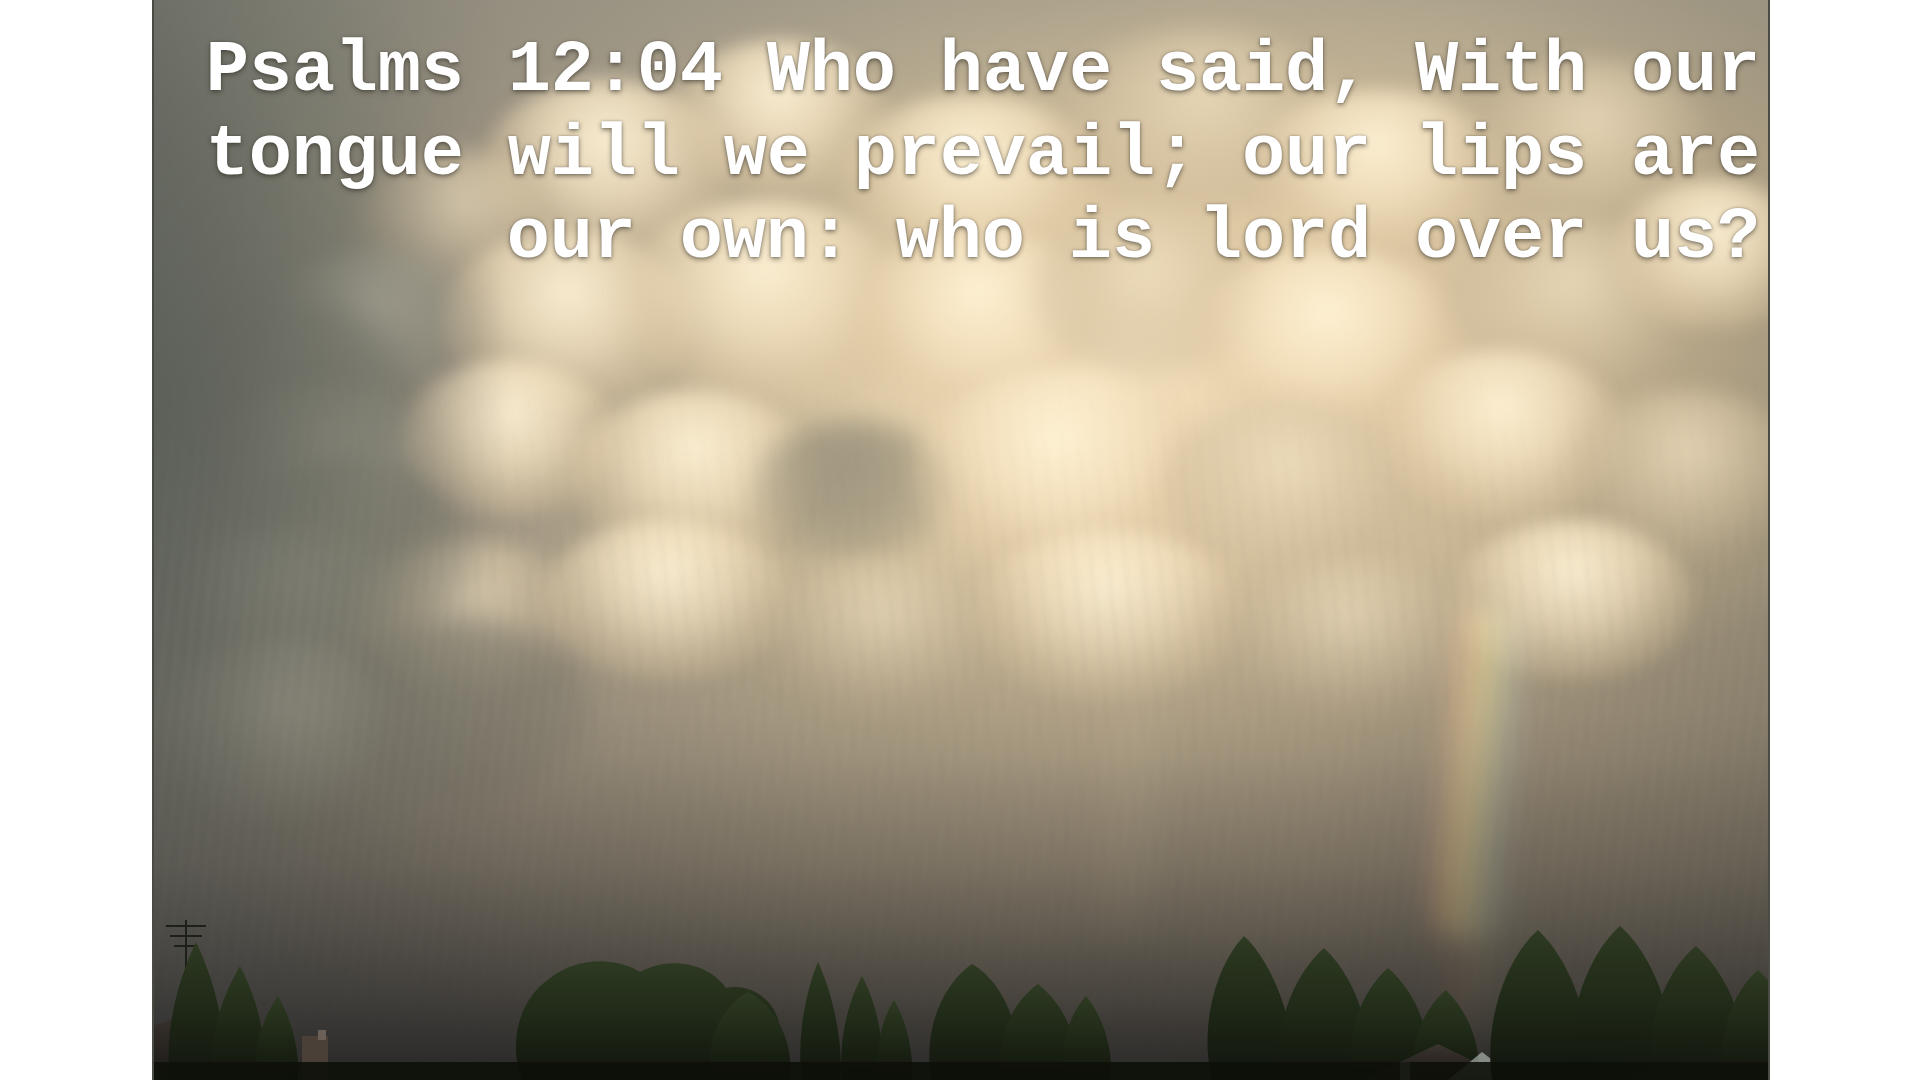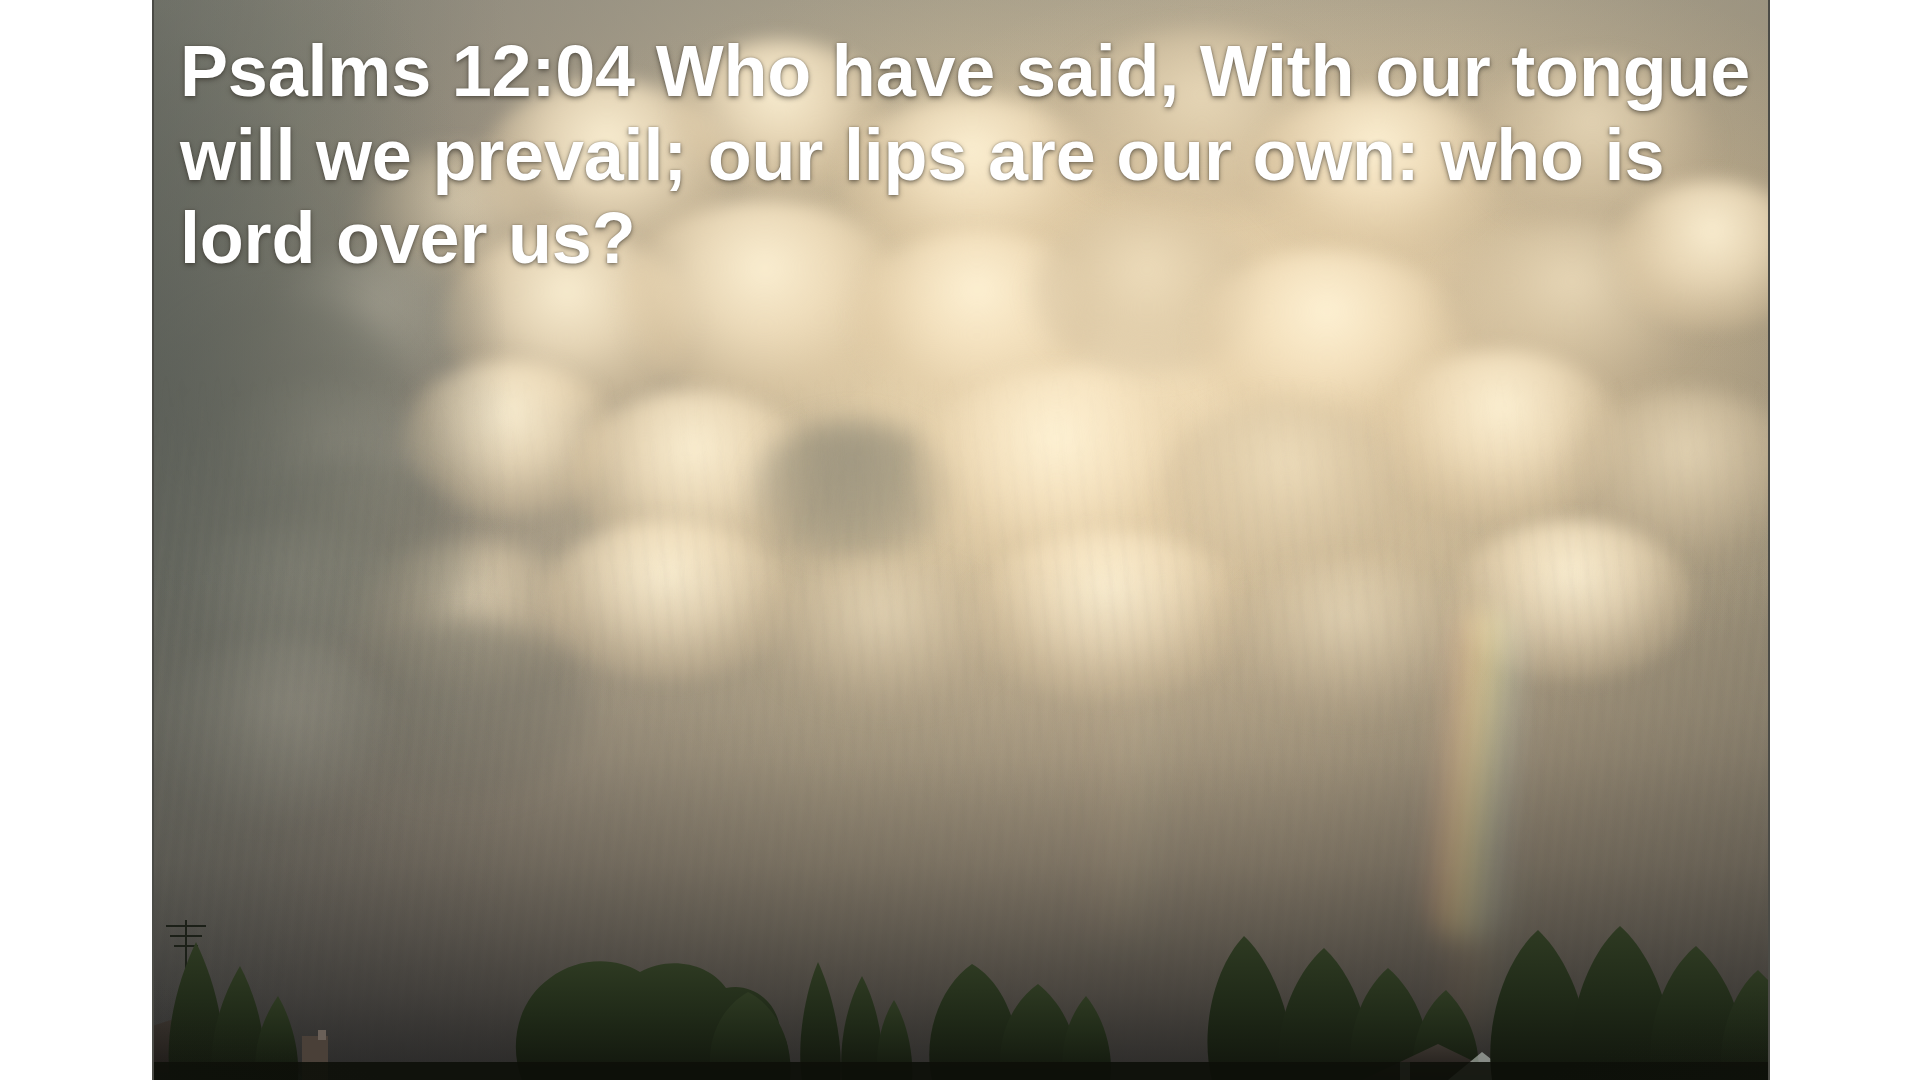--- a/index.html
+++ b/index.html
@@ -238,23 +238,23 @@
     border-right: 2px solid #4b4b46;
     pointer-events: none;
   }
 
   
   #verse {
     position: absolute;
     left: 180px;
     top: 30px;
     width: 1580px;
-    text-align: left;
+    text-align: right;
     color: #ffffff;
-    font-family: Liberation Sans, sans-serif;
+    font-family: Liberation Mono, monospace;
     font-weight: bold;
     font-size: 72px;
     line-height: 1.16;
     letter-spacing: -0.2px;
     text-shadow:
       0 2px 5px rgba(40,36,30,0.55),
       0 0 2px rgba(60,52,42,0.40);
     white-space: normal;
     word-spacing: 1px;
   }

